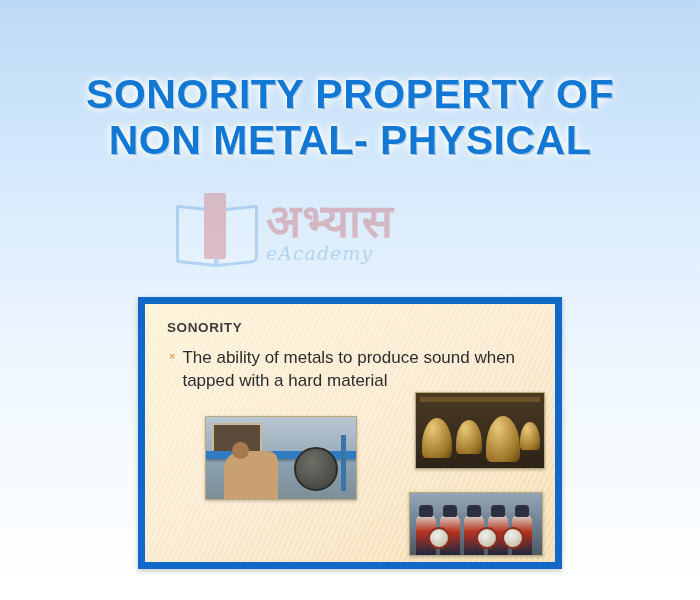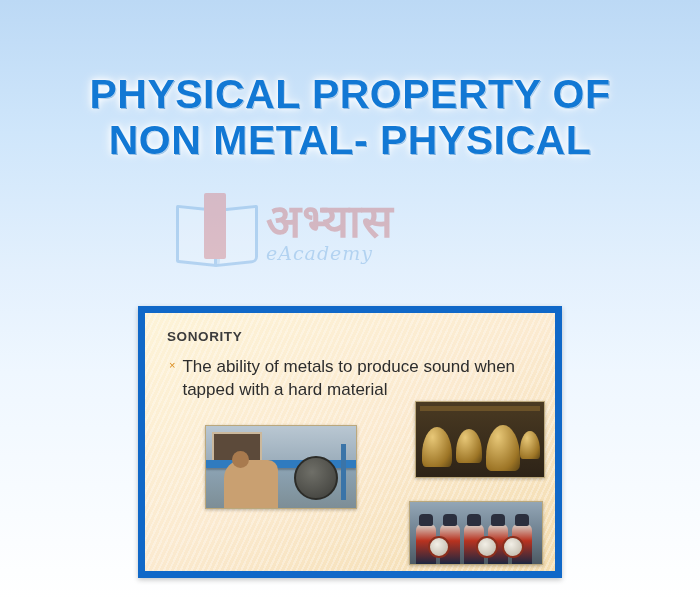--- a/index.html
+++ b/index.html
@@ -98,21 +98,21 @@
     font-size: 19px;
     color: #4a93d6;
     margin-top: -2px;
     letter-spacing: 1px;
   }
 
   
   .slide-frame {
     position: absolute;
     left: 138px;
-    top: 306px;
+    top: 297px;
     width: 424px;
     height: 272px;
     background: #1068c8;
     padding: 7px;
     box-sizing: border-box;
     box-shadow: 0 2px 5px rgba(0,0,0,0.22);
   }
   .slide {
     width: 100%;
     height: 100%;
@@ -240,21 +240,21 @@
   .band-drum {
     position: absolute; bottom: 6px; width: 18px; height: 18px;
     background: radial-gradient(circle at 40% 35%, #f2efe6, #b9b2a3);
     border: 2px solid #8c2f1d; border-radius: 50%;
   }
 </style>
 </head>
 <body>
 
 <div class="title-block">
-  <div class="title-line">PHYSICAL PROPERTY OF</div>
+  <div class="title-line">SONORITY PROPERTY OF</div>
   <div class="title-line">NON METAL- PHYSICAL</div>
 </div>
 
 <div class="watermark">
   <div class="wm-inner">
     <div class="wm-book">
       <span class="page-l"></span>
       <span class="page-r"></span>
       <span class="bar"></span>
     </div>

